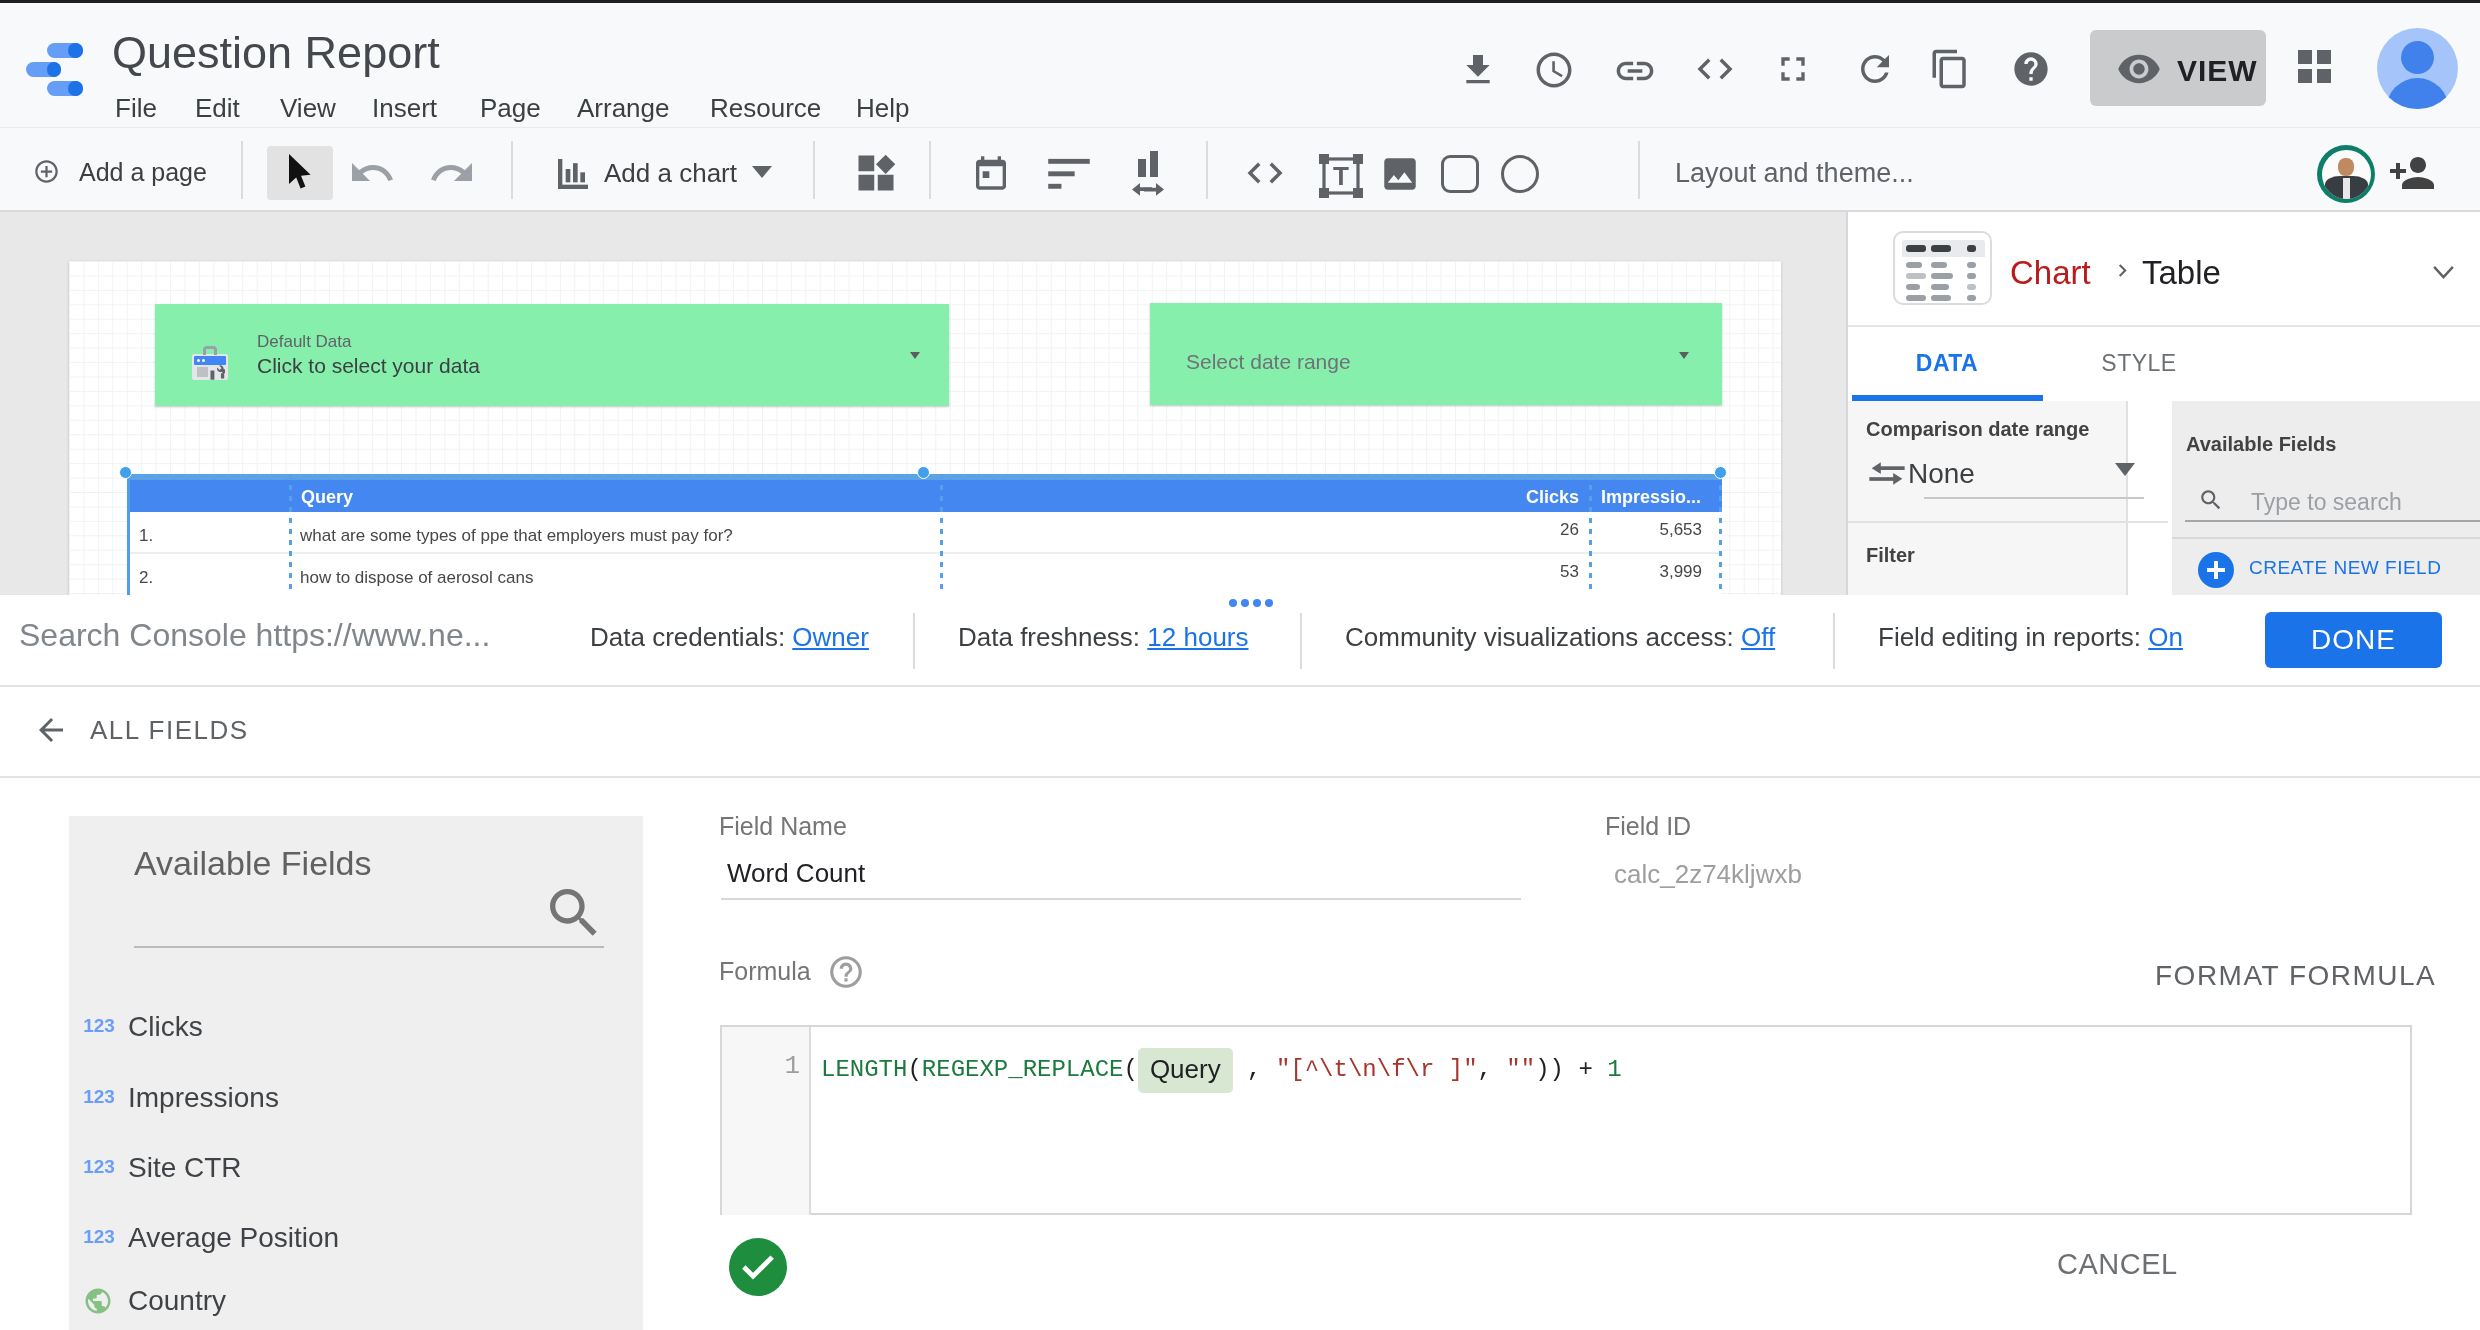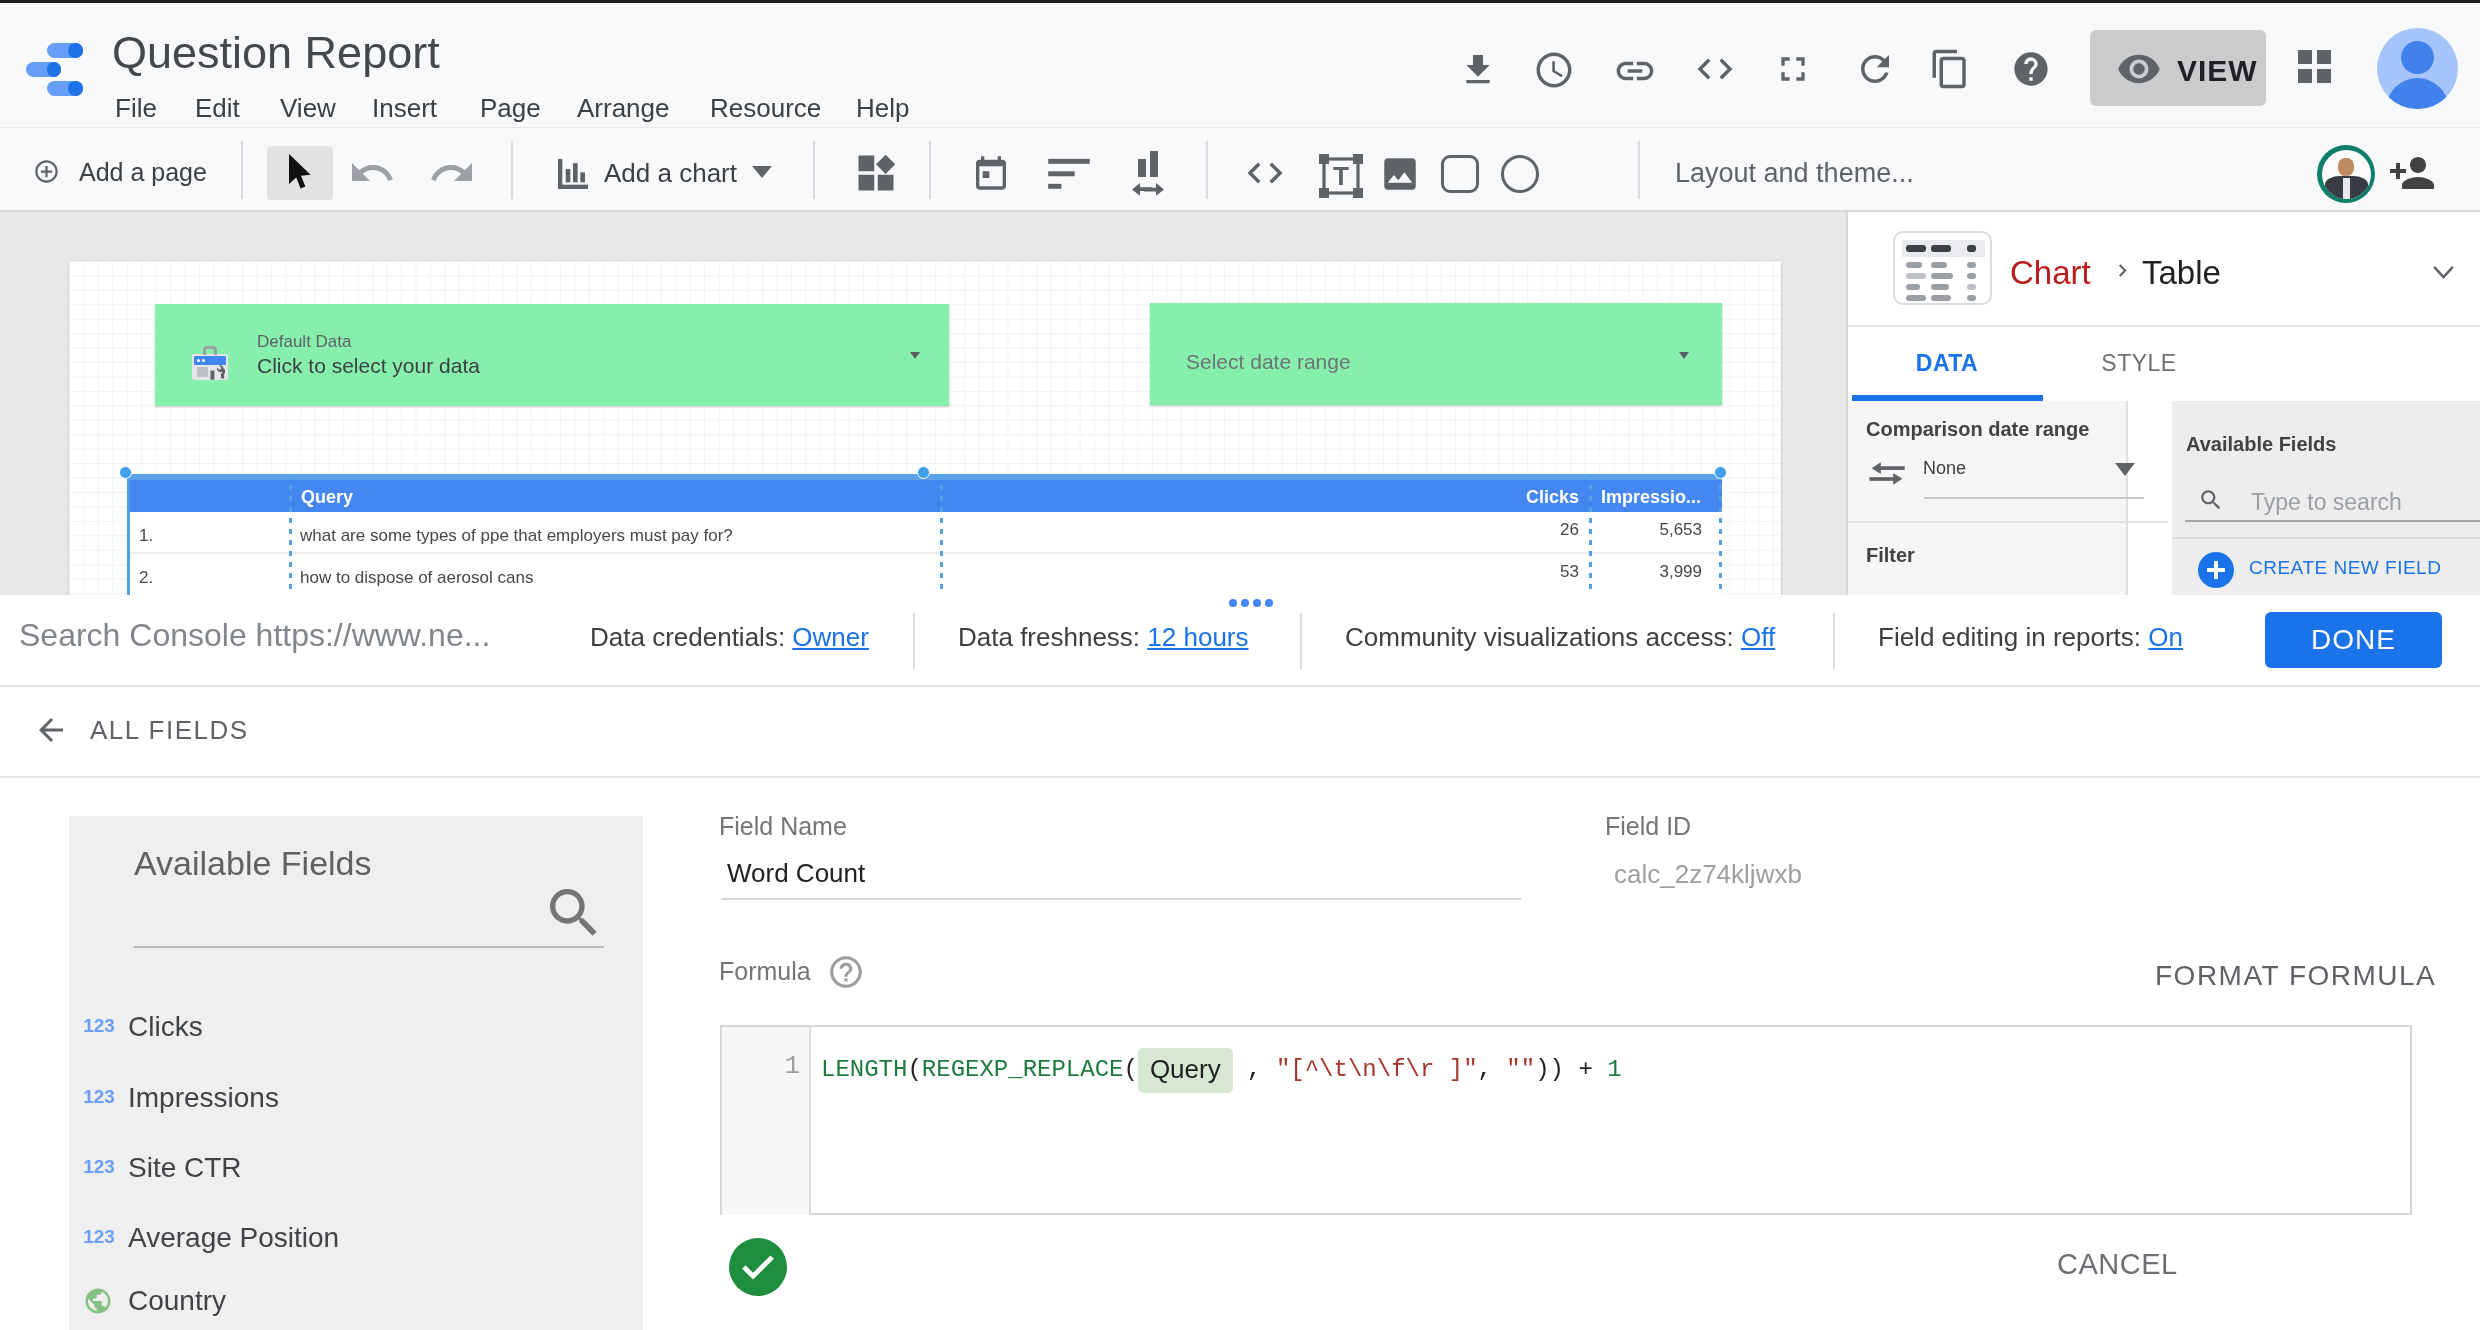--- a/index.html
+++ b/index.html
@@ -284,21 +284,21 @@
   <div class="abs" style="left:0;top:189px;width:280px;height:194px;background:#f6f6f6;border-right:2px solid #e0e0e0;">
     <div class="abs" style="left:18px;top:17px;font-size:20px;font-weight:700;color:#424242;">Comparison date range</div>
     <svg class="abs" style="left:21px;top:60px;" width="36" height="25" viewBox="0 0 24 17">
         <g fill="#5f6368">
           <rect x="7" y="3.6" width="17" height="2.5"></rect>
           <path d="M7.8 0.8 7.8 8.9 1.6 4.85z"></path>
           <rect x="0" y="11" width="17" height="2.5"></rect>
           <path d="M16.2 8.1 16.2 16.2 22.4 12.15z"></path>
         </g>
       </svg>
-    <div class="abs" style="left:75px;top:57px;font-size:18px;color:#3c4043;">None</div>
+    <div class="abs" style="left:60px;top:57px;font-size:28px;color:#3c4043;">None</div>
     <div class="abs" style="left:267px;top:62px;width:0;height:0;border-left:10px solid transparent;border-right:10px solid transparent;border-top:13px solid #5f6368;"></div>
     <div class="abs" style="left:76px;top:96px;width:220px;height:2px;background:#c8c8c8;"></div>
     <div class="abs" style="left:0;top:120px;width:320px;height:2px;background:#e2e2e2;"></div>
     <div class="abs" style="left:18px;top:143px;font-size:20px;font-weight:700;color:#424242;">Filter</div>
   </div>
 
   <div class="abs" style="left:324px;top:189px;width:310px;height:194px;background:#ededee;">
       <div class="abs" style="left:0;top:136px;width:310px;height:2px;background:#d8d8d8;"></div>
     <div class="abs" style="left:14px;top:32px;font-size:20px;font-weight:700;color:#424242;">Available Fields</div>
     <svg class="abs" style="left:26px;top:86px;" width="26" height="26" viewBox="0 0 24 24" fill="#5f6368">

